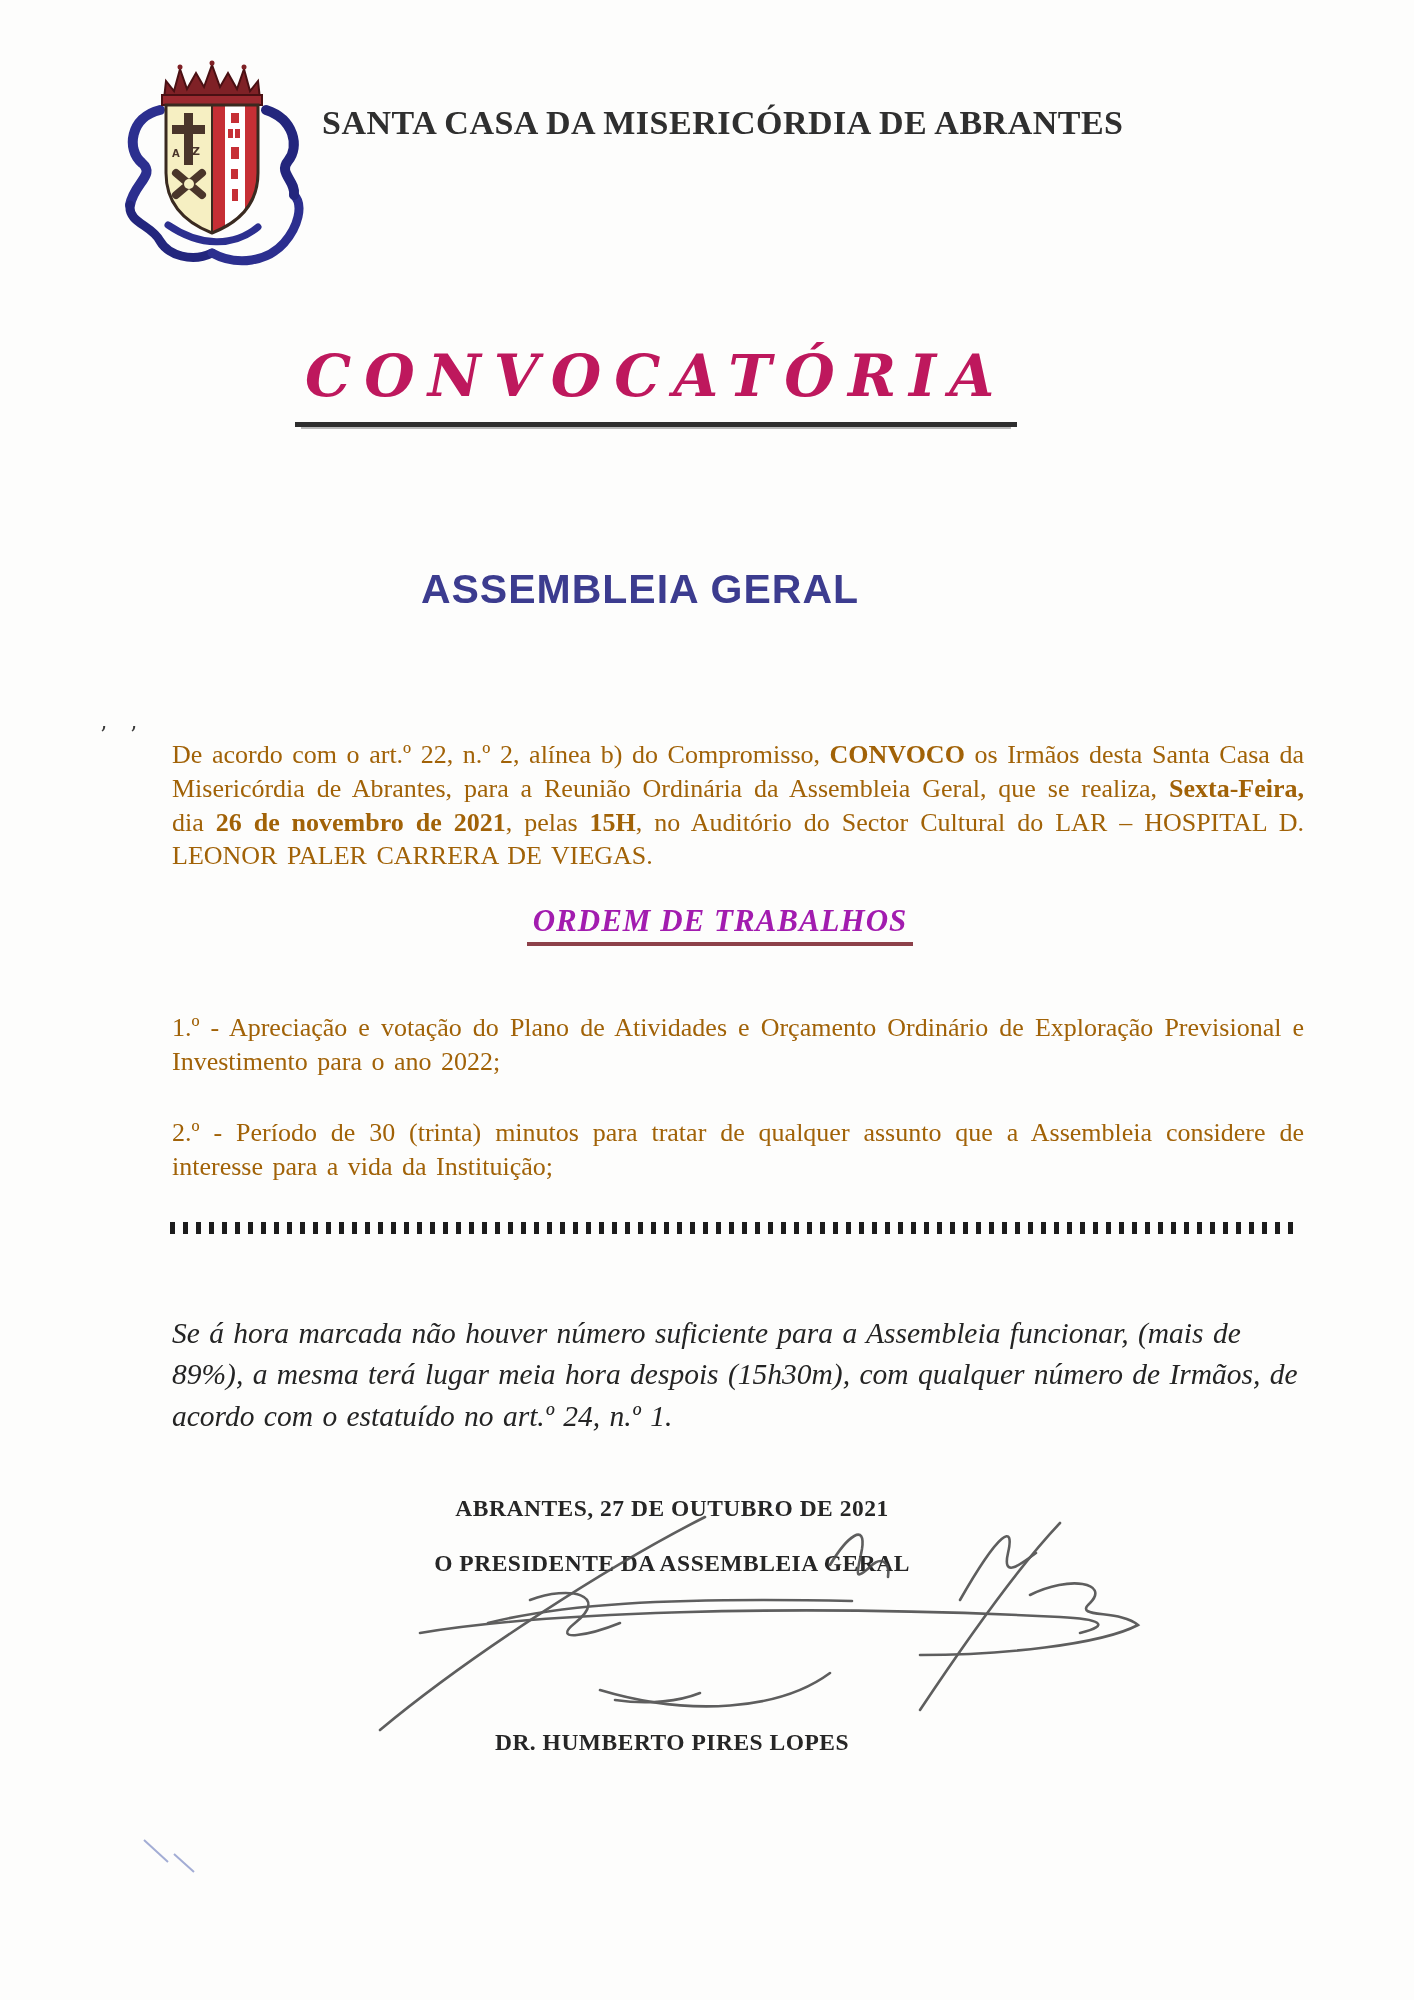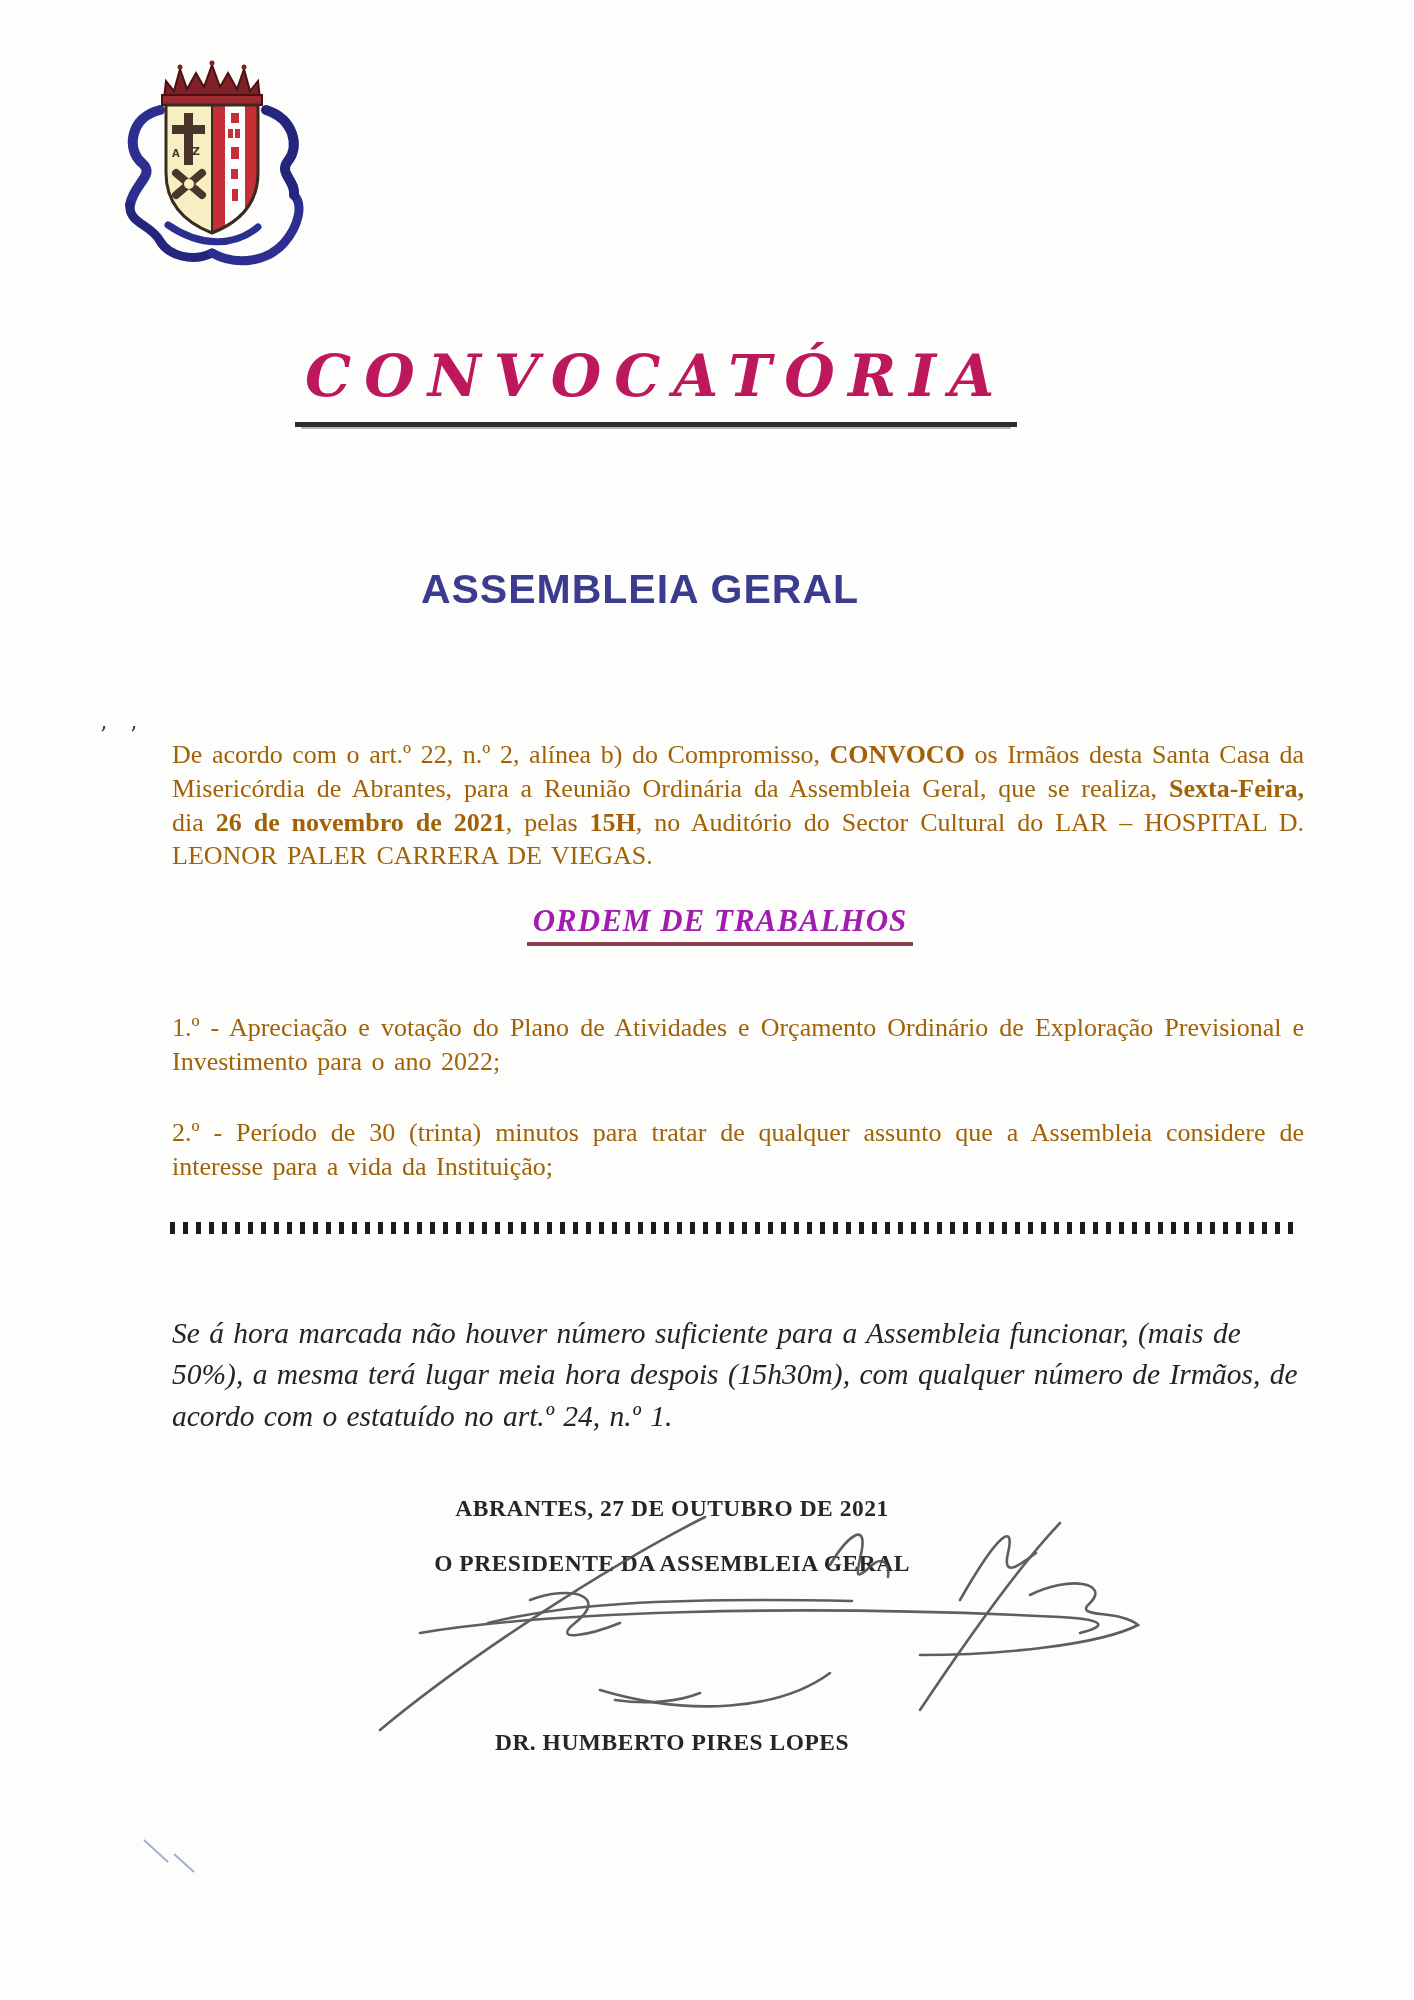--- a/index.html
+++ b/index.html
@@ -136,39 +136,40 @@
         <text x="84" y="100" font-size="11" font-family="DejaVu Sans, sans-serif" fill="#4a352a" font-weight="bold">Z</text>
 
         <path d="M68,118 L94,140 M94,118 L68,140" stroke="#4a352a" stroke-width="8" stroke-linecap="round"></path>
         <circle cx="81" cy="129" r="5" fill="#f6efc2"></circle>
       </g>
       <path d="M58,50 H150 V118 Q150,160 104,178 Q58,160 58,118 Z" fill="none" stroke="#3a2a20" stroke-width="3"></path>
       <line x1="104" y1="50" x2="104" y2="178" stroke="#3a2a20" stroke-width="2"></line>
     </g>
   </svg>
 
+  <div class="abs org-title">SANTA CASA DA MISERICÓRDIA DE ABRANTES</div>
 
   <div class="abs doc-title">CONVOCATÓRIA</div>
 
   <div class="abs subtitle" style="color: rgb(60, 60, 143); margin-top: 28px;">ASSEMBLEIA GERAL</div>
 
   <div class="abs stray-quotes">’ ’</div>
 
   <p class="abs para intro"><span>De acordo com o art.º 22, n.º 2, alínea b) do Compromisso, </span><span style="font-weight: bold;">CONVOCO</span><span> os Irmãos desta Santa Casa da Misericórdia de Abrantes, para a Reunião Ordinária da Assembleia Geral, que se realiza, </span><span style="font-weight: bold;">Sexta-Feira,</span><span> dia </span><span style="font-weight: bold;">26 de novembro de 2021</span><span>, pelas </span><span style="font-weight: bold;">15H</span><span>, no Auditório do Sector Cultural do LAR – HOSPITAL D. LEONOR PALER CARRERA DE VIEGAS.</span></p>
 
   <div class="abs order-heading">
     <span style="color: #a21caf; border-bottom-color: rgb(141, 65, 74);">ORDEM DE TRABALHOS</span>
   </div>
 
   <p class="abs para item1">1.º - Apreciação e votação do Plano de Atividades e Orçamento Ordinário de Exploração Previsional e Investimento para o ano 2022;</p>
   <p class="abs para item2">2.º - Período de 30 (trinta) minutos para tratar de qualquer assunto que a Assembleia considere de interesse para a vida da Instituição;</p>
 
   <div class="abs dotted-sep"></div>
 
-  <p class="abs notice">Se á hora marcada não houver número suficiente para a Assembleia funcionar, (mais de 50%), a mesma terá lugar meia hora despois (15h30m), com qualquer número de Irmãos, de acordo com o estatuído no art.º 24, n.º 1.</p>
+  <p class="abs notice">Se á hora marcada não houver número suficiente para a Assembleia funcionar, (mais de 89%), a mesma terá lugar meia hora despois (15h30m), com qualquer número de Irmãos, de acordo com o estatuído no art.º 24, n.º 1.</p>
 
   <div class="abs footer-line place-date">ABRANTES, 27 DE OUTUBRO DE 2021</div>
   <div class="abs footer-line president-title">O PRESIDENTE DA ASSEMBLEIA GERAL</div>
   <div class="abs footer-line president-name">DR. HUMBERTO PIRES LOPES</div>
 
   <svg class="abs sig-svg" width="790" height="235" viewBox="0 0 790 235" aria-hidden="true">
     <g fill="none" stroke="#4d4d4d" stroke-width="2.6" stroke-linecap="round" opacity="0.9">
       <path d="M20,225 C110,150 250,60 345,12"></path>
       <path d="M128,118 C200,100 300,92 492,96"></path>
       <path d="M60,128 C180,108 420,98 700,112 C740,114 752,120 720,128"></path>

